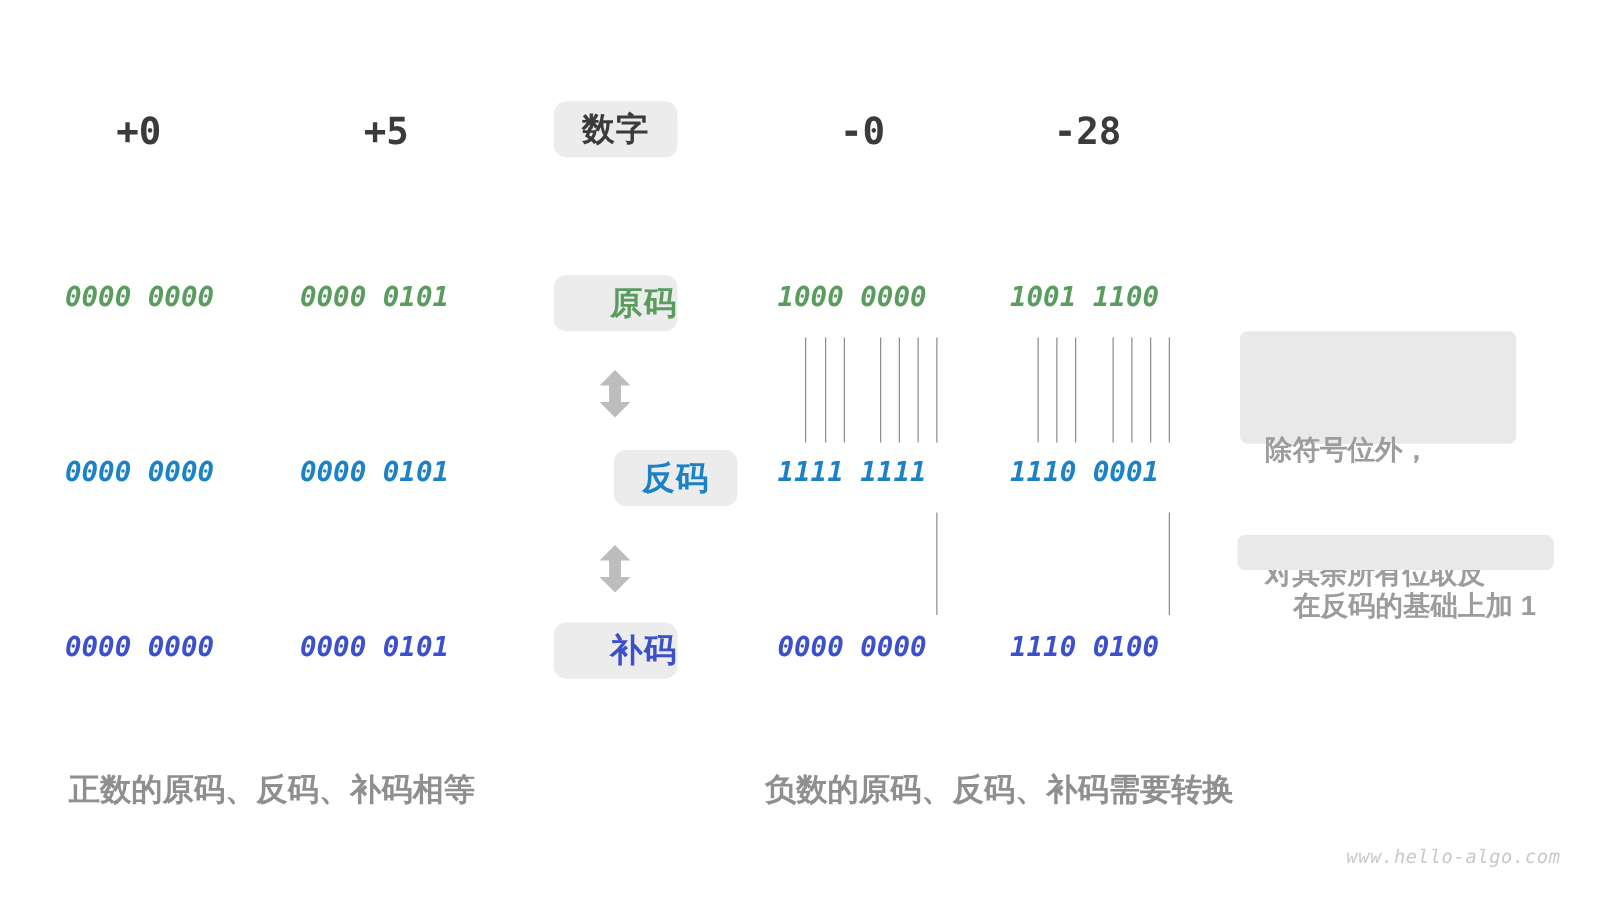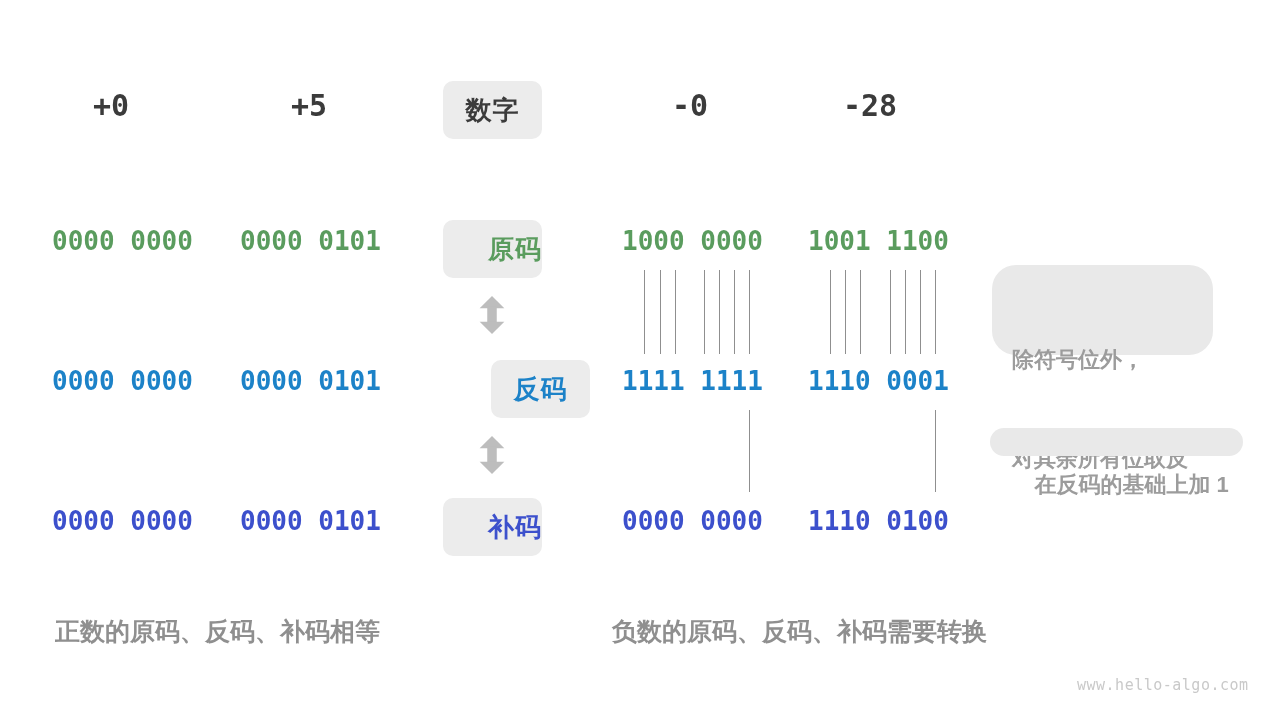--- a/index.html
+++ b/index.html
@@ -17,39 +17,40 @@
     font-family:"DejaVu Sans Mono", monospace;
     font-weight:bold;
     font-size:30px;
     color:#3b3b3b;
     white-space:nowrap;
   }
   
   .chip{
     position:absolute;
     left:443px;
-    width:99px;height:58px;
+    width:99px;height:45px;
     background:#ececec;
     border-radius:10px;
     display:flex;align-items:center;justify-content:center;
     font-weight:bold;font-size:26px;
     letter-spacing:1px;
   }
   .chip.dark{color:#3b3b3b;}
   .chip.green{color:#5a9c5e;}
   .chip.blue{color:#1c82c8;}
   .chip.indigo{color:#3c50cc;justify-content:flex-end;}
   
   .bin{
     position:absolute;
     width:140px;
     font-family:"DejaVu Sans Mono", monospace;
     font-weight:bold;
-    font-size:26px;
+    font-size:22px;
     white-space:pre;
+    font-style:italic;
   }
   .bin.green{color:#5a9c5e;}
   .bin.blue{color:#1c82c8;}
   .bin.indigo{color:#3c50cc;}
   .col-a{left:52px;}
   .col-b{left:240px;}
   .col-c{left:622px;}
   .col-d{left:808px;}
   .row-1{top:226px;}
   .row-2{top:366px;}
@@ -65,21 +66,21 @@
   
   .arrow{
     position:absolute;
     left:478px;
     width:28px;height:38px;
   }
   
   .note{
     position:absolute;
     background:#e9e9e9;
-    border-radius:24px;
+    border-radius:6px;
     color:#9c9c9c;
     font-weight:bold;
     font-size:22px;
     line-height:33px;
     padding:12px 20px;
     box-sizing:border-box;
     white-space:pre;
   }
   .note.one{left:992px;top:265px;width:221px;height:90px;}
   .note.two{left:990px;top:428px;width:253px;height:28px;padding-top:7px;}
@@ -95,20 +96,21 @@
   .caption.pos{left:55px;}
   .caption.neg{left:612px;}
   
   .watermark{
     position:absolute;
     left:1077px;top:676px;
     font-family:"DejaVu Sans Mono", monospace;
     font-size:15px;
     color:#c9c9c9;
     letter-spacing:0.5px;
+    font-style:italic;
   }
 </style>
 </head>
 <body>
 
 <div class="canvas">
 
   <span class="num-label" style="left:111px;top:88px;">+0</span>
   <span class="num-label" style="left:309px;top:88px;">+5</span>
   <span class="num-label" style="left:690px;top:88px;">-0</span>

